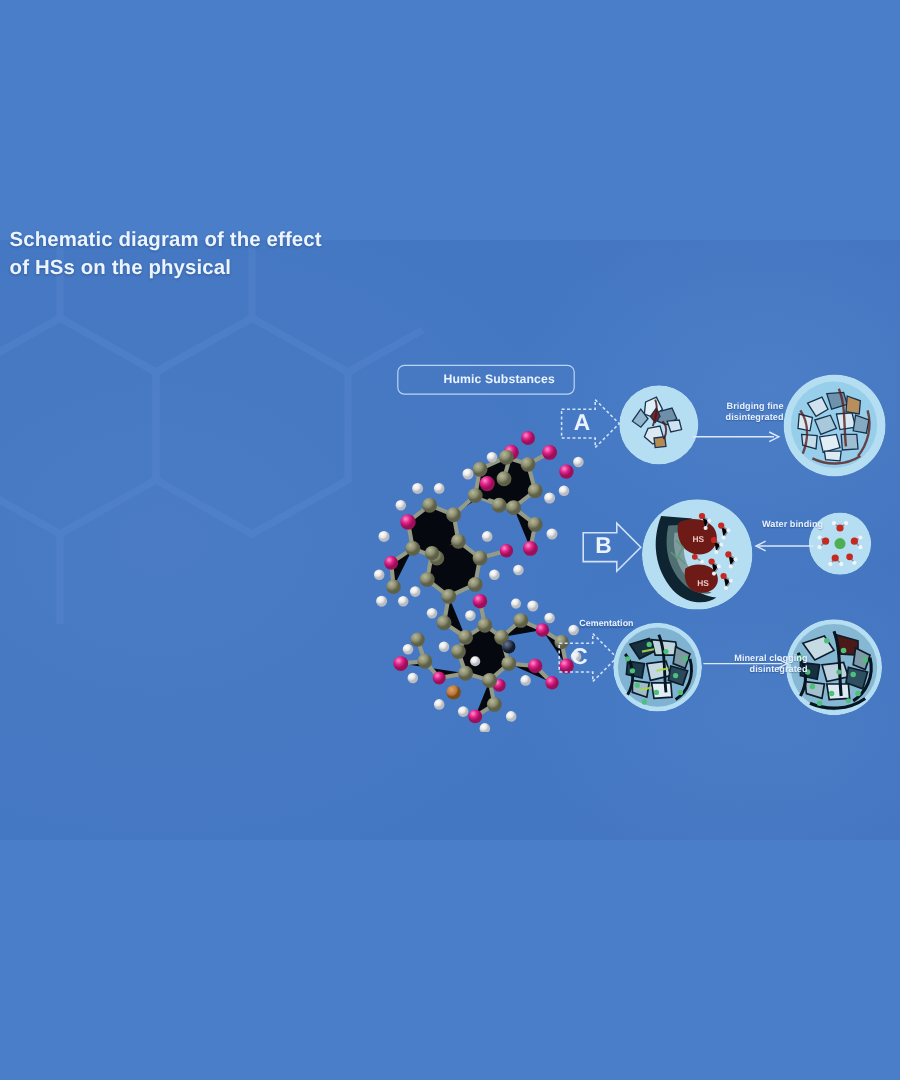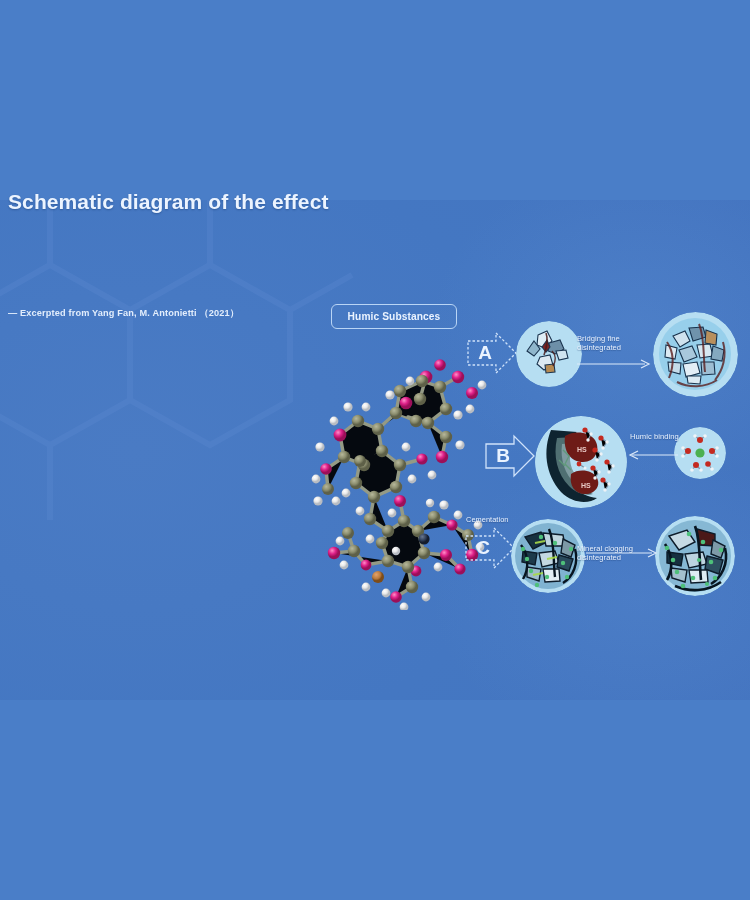--- a/index.html
+++ b/index.html
@@ -28,40 +28,41 @@
 
   
   .glow-a{position:absolute;left:430px;top:-40px;width:420px;height:330px;
     background:radial-gradient(closest-side,rgba(120,170,230,.17),rgba(120,170,230,0));}
   .glow-b{position:absolute;left:430px;top:250px;width:420px;height:300px;
     background:radial-gradient(closest-side,rgba(120,170,230,.13),rgba(120,170,230,0));}
 
   
   .titleblock{position:absolute;left:8px;top:188px;width:330px;}
   .title{
-    color:#ecf4ff;font-size:21px;font-weight:700;line-height:1.38;
+    color:#ecf4ff;font-size:17px;font-weight:700;line-height:1.38;
     letter-spacing:.1px;text-shadow:0 1px 2px rgba(10,40,90,.35);
     margin:0;
   }
   .subtitle{
     margin-top:9px;color:#bcd4f2;font-size:8.6px;font-weight:400;letter-spacing:.15px;
     line-height:1.3;
   }
   .credit{
     position:absolute;left:8px;top:307px;width:330px;
     color:#e2edfc;font-size:9.2px;font-weight:700;letter-spacing:.15px;
   }
 
   
   .hs-pill{
     position:absolute;left:331px;top:304px;width:124px;height:23px;
     border:1.4px solid #b9d5f5;border-radius:6px;
     display:flex;align-items:center;justify-content:center;
     color:#eaf3ff;font-size:10.2px;font-weight:600;letter-spacing:.1px;
     background:rgba(86,132,200,.12);
+    padding-left:22px;
   }
 
   
   .molecule{position:absolute;left:300px;top:325px;width:190px;height:285px;}
   .molecule svg{display:block;}
 
   
   .marker{position:absolute;width:52px;height:44px;}
   .marker svg{display:block;}
   .marker .letter{
@@ -82,22 +83,22 @@
   #bub-a2{left:653px;top:312px;width:85px;height:85px;}
   #bub-b1{left:535px;top:416px;width:92px;height:92px;}
   #bub-b2{left:674px;top:427px;width:52px;height:52px;}
   #bub-c1{left:511px;top:519px;width:74px;height:74px;}
   #bub-c2{left:655px;top:516px;width:80px;height:80px;}
 
   
   .conn{position:absolute;}
   .conn svg{display:block;}
   .caption{
-    position:absolute;color:#e9f2ff;font-size:7.6px;font-weight:400;
-    line-height:1.25;text-align:left;letter-spacing:.05px;
+    position:absolute;color:#e9f2ff;font-size:7.6px;font-weight:700;
+    line-height:1.25;text-align:right;letter-spacing:.05px;
     text-shadow:0 1px 1px rgba(15,45,95,.4);
   }
   #cap-a{left:577px;top:334px;width:76px;}
   #cap-b{left:630px;top:432px;width:56px;}
   #cap-c{left:577px;top:544px;width:96px;}
   #cap-cement{left:466px;top:515px;width:62px;font-size:7.4px;}
 
   #conn-a{left:577px;top:357px;}
   #conn-b{left:626px;top:448px;}
   #conn-c{left:586px;top:546px;}
@@ -122,23 +123,23 @@
       <line x1="350" y1="150" x2="412" y2="115"></line>
     </svg>
 
     <div class="glow-a"></div>
     <div class="glow-b"></div>
   </div>
 
   <div class="titleblock">
     <div class="title">
       <div>Schematic diagram of the effect</div>
+      <div>of HSs on the physical</div>
     </div>
   </div>
-  <div class="credit">— Excerpted from Yang Fan, M. Antonietti （2021）</div>
 
   <div class="hs-pill">
     <span>Humic Substances</span>
   </div>
 
   <div class="molecule">
     <svg width="190" height="285" viewBox="0 0 190 285">
       <defs>
         <radialGradient id="gC" cx="35%" cy="30%">
           <stop offset="0%" stop-color="#b7b89b"></stop>
@@ -520,21 +521,21 @@
     <div>Bridging fine</div>
     <div>disintegrated</div>
   </div>
   <div class="conn" id="conn-a">
     <svg width="76" height="14" viewBox="0 0 76 14">
       <path d="M0 7 H68" stroke="#dce9fa" stroke-width="1.2" fill="none"></path>
       <path d="M64 3 L72 7 L64 11" stroke="#dce9fa" stroke-width="1.2" fill="none"></path>
     </svg>
   </div>
 
-  <div class="caption" id="cap-b">Humic binding</div>
+  <div class="caption" id="cap-b">Water binding</div>
   <div class="conn" id="conn-b">
     <svg width="52" height="14" viewBox="0 0 52 14">
       <path d="M52 7 H6" stroke="#dce9fa" stroke-width="1.2" fill="none"></path>
       <path d="M12 3 L4 7 L12 11" stroke="#dce9fa" stroke-width="1.2" fill="none"></path>
     </svg>
   </div>
 
   <div class="caption" id="cap-c">
     <div>Mineral clogging</div>
     <div>disintegrated</div>

